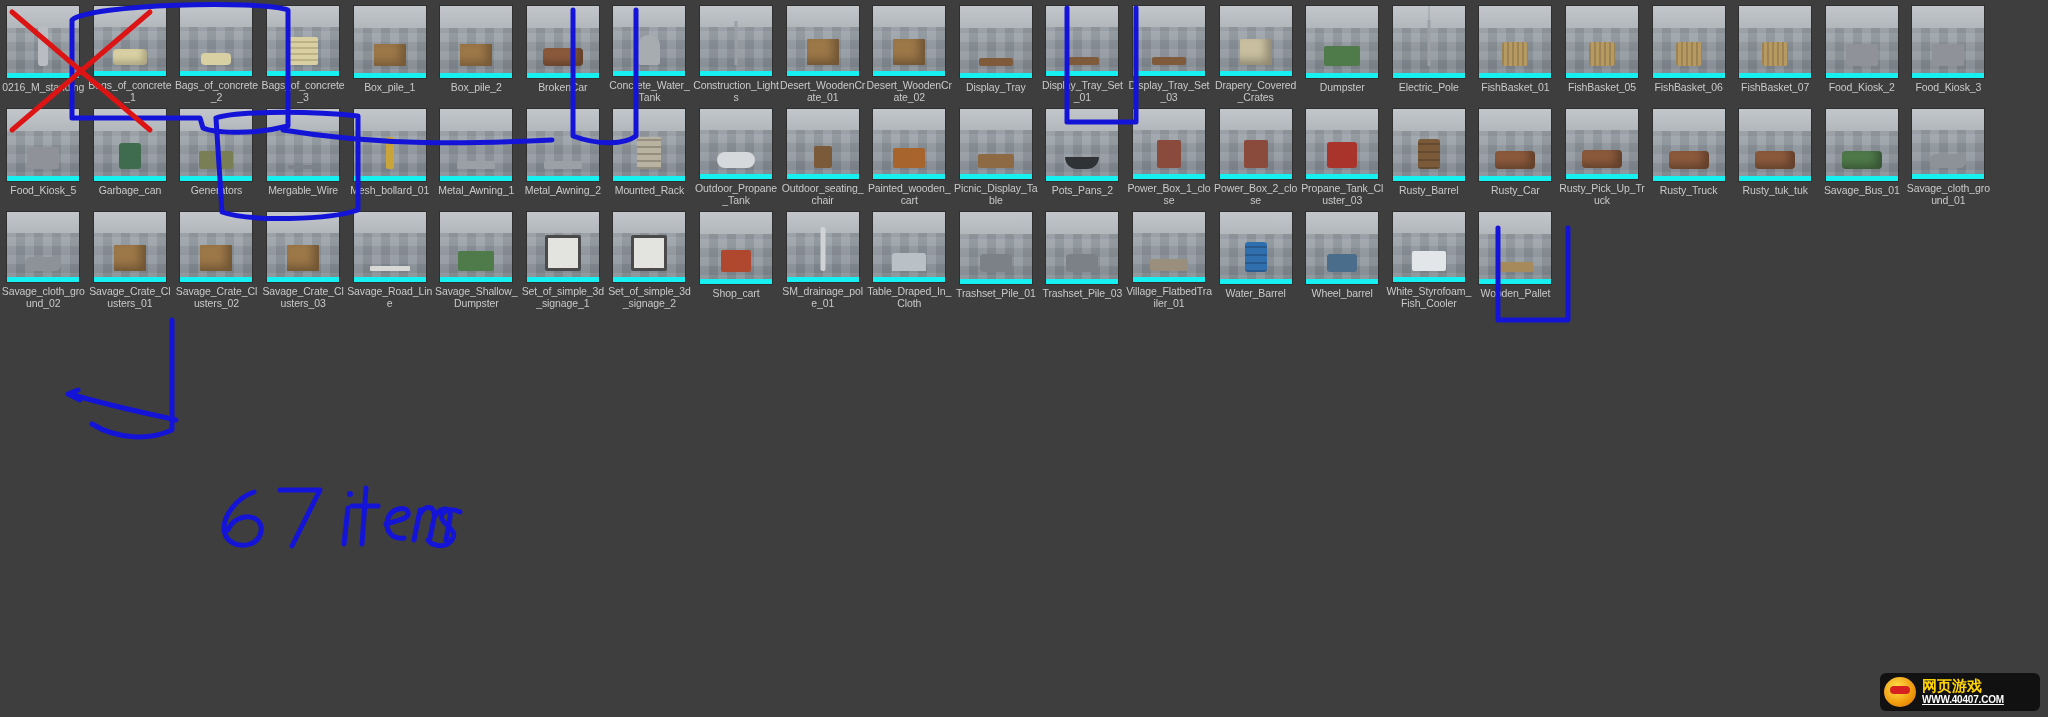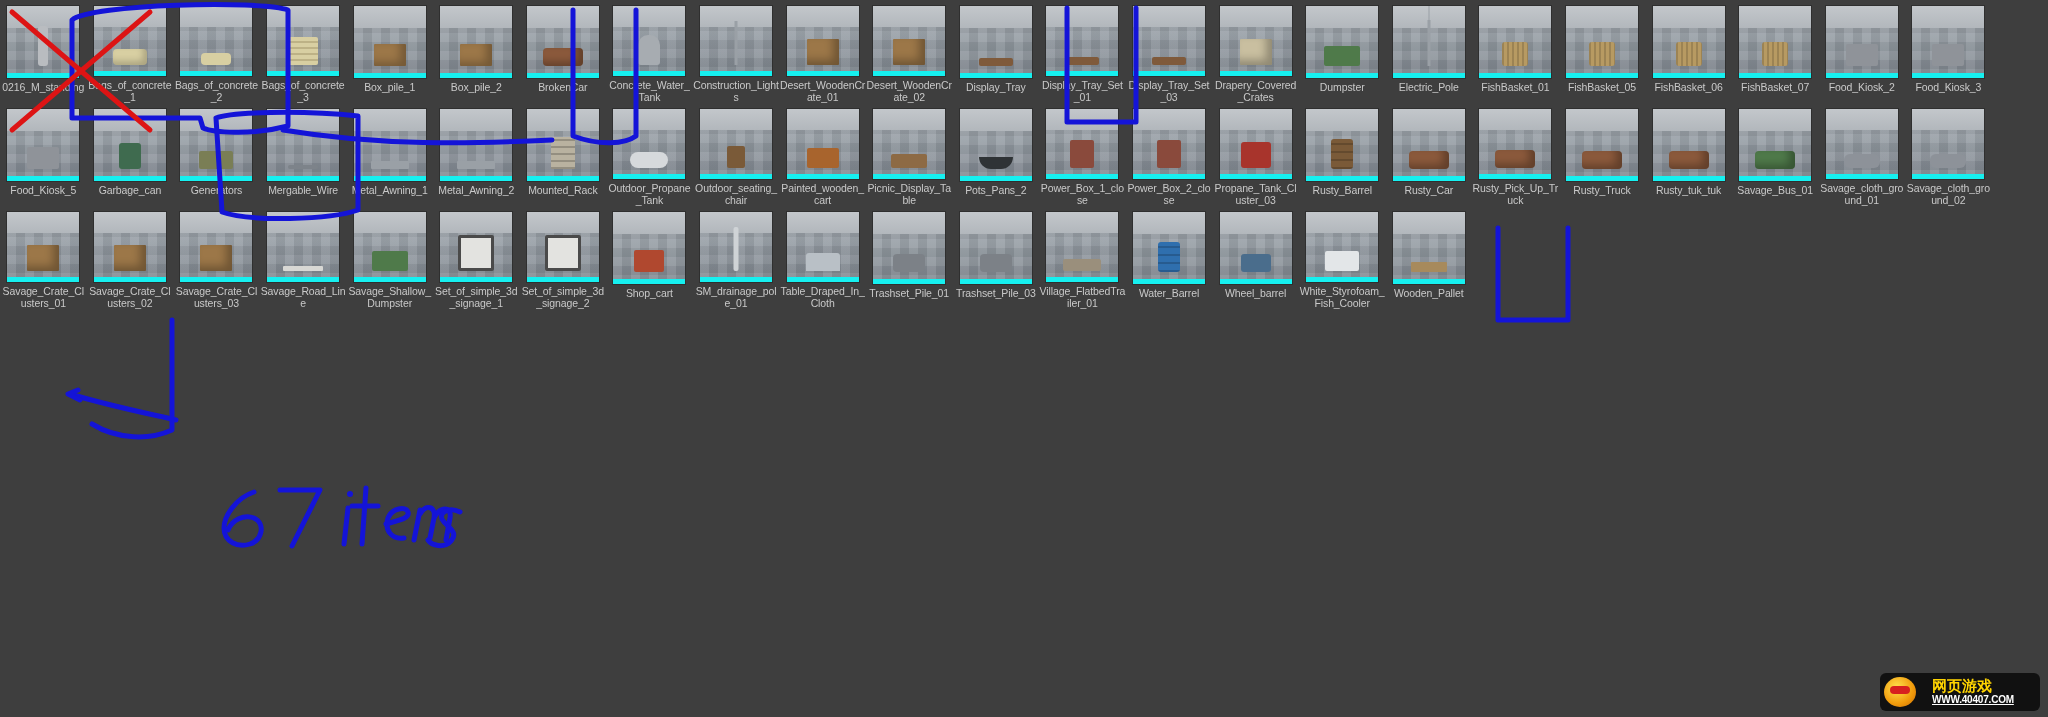--- a/index.html
+++ b/index.html
@@ -111,21 +111,21 @@
     position: relative;
   }
   #watermark .wm-badge:after {
     content: "";
     position: absolute;
     left: 6px; top: 9px;
     width: 20px; height: 8px;
     border-radius: 4px;
     background: #d7201f;
   }
-  #watermark .wm-txt { margin-left: 16px; line-height: 1.05; }
+  #watermark .wm-txt { margin-left: 6px; line-height: 1.05; }
   #watermark .wm-cn {
     color: #ffd400;
     font-size: 15px;
     font-weight: bold;
     font-family: "DejaVu Sans", sans-serif;
     white-space: nowrap;
   }
   #watermark .wm-url {
     color: #ffffff;
     font-size: 10px;
@@ -436,20 +436,31 @@
           </div>
           <div class="bar"></div>
         </div>
         <div class="label">Mergable_Wire</div>
       </div>
       <div class="tile">
         <div class="thumb">
           <div class="sky"></div>
           <div class="ground"></div>
           <div class="obj">
+            <div style="width:8px;height:32px;background:#c8a43a;border-radius:2px;"></div>
+          </div>
+          <div class="bar"></div>
+        </div>
+        <div class="label">Mesh_bollard_01</div>
+      </div>
+      <div class="tile">
+        <div class="thumb">
+          <div class="sky"></div>
+          <div class="ground"></div>
+          <div class="obj">
             <div style="width:38px;height:8px;background:#9aa0a6;border-radius:1px;"></div>
           </div>
           <div class="bar"></div>
         </div>
         <div class="label">Metal_Awning_1</div>
       </div>
       <div class="tile">
         <div class="thumb">
           <div class="sky"></div>
           <div class="ground"></div>

